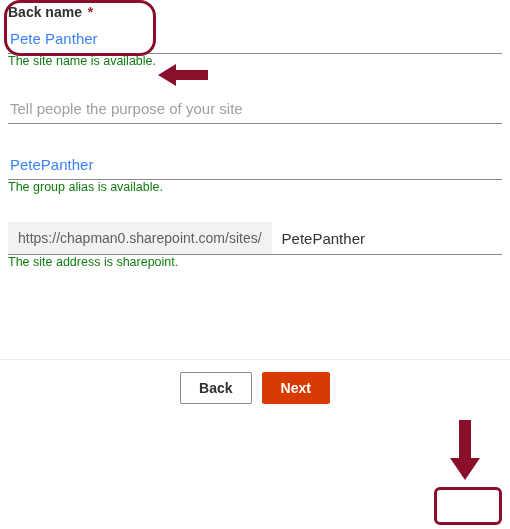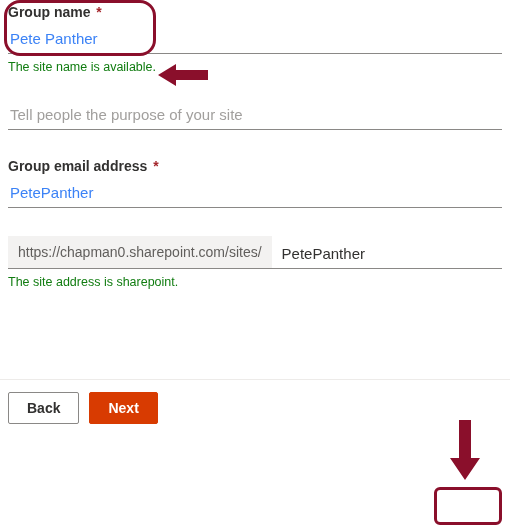--- a/index.html
+++ b/index.html
@@ -39,25 +39,25 @@
     color: #3b82f6;
     outline: none;
     background: transparent;
   }
   .text-input::placeholder {
     color: #a19f9d;
   }
   .validation {
     font-size: 12.5px;
     color: #107c10;
-    margin-top: 6px;
+    margin-top: 0;
   }
   .addr-row {
     display: flex;
-    align-items: flex-end;
+    align-items: center;
     border-bottom: 1px solid #8a8886;
     width: 100%;
   }
   .addr-prefix {
     background: #f3f2f1;
     color: #605e5c;
     font-size: 14px;
     padding: 8px 10px;
     border: none;
     flex: 0 0 auto;
@@ -73,21 +73,21 @@
     background: transparent;
   }
   .footer-sep {
     border: none;
     border-top: 1px solid #edebe9;
     margin: 0;
   }
   .footer {
     padding: 12px 8px 10px 8px;
     display: flex;
-    justify-content: flex-start;
+    justify-content: center;
     gap: 10px;
   }
   .btn {
     font-family: inherit;
     font-size: 14px;
     font-weight: 600;
     padding: 6px 18px;
     border-radius: 2px;
     min-width: 60px;
     cursor: pointer;
@@ -130,37 +130,34 @@
 </style>
 </head>
 <body>
 
 <div class="page">
 
   <div class="form-wrap">
 
     <div class="field">
       <label class="label">
-        <span>Group name</span>
+        <span>Back name</span>
         <span class="req">*</span>
       </label>
       <input type="text" class="text-input" value="Pete Panther" style="">
       <div class="validation">The site name is available.</div>
     </div>
 
     <div class="field">
       <input type="text" class="text-input" placeholder="Tell people the purpose of your site" style="">
     </div>
 
     <div class="field">
-      <label class="label">
-        <span>Group email address</span>
-        <span class="req">*</span>
-      </label>
       <input type="text" class="text-input" value="PetePanther" style="">
+      <div class="validation">The group alias is available.</div>
     </div>
 
     <div class="field" style="margin-bottom:10px;">
       <div class="addr-row">
         <span class="addr-prefix">https://chapman0.sharepoint.com/sites/</span>
         <input type="text" class="addr-input" value="PetePanther" style="">
       </div>
       <div class="validation">The site address is sharepoint.</div>
     </div>
 

